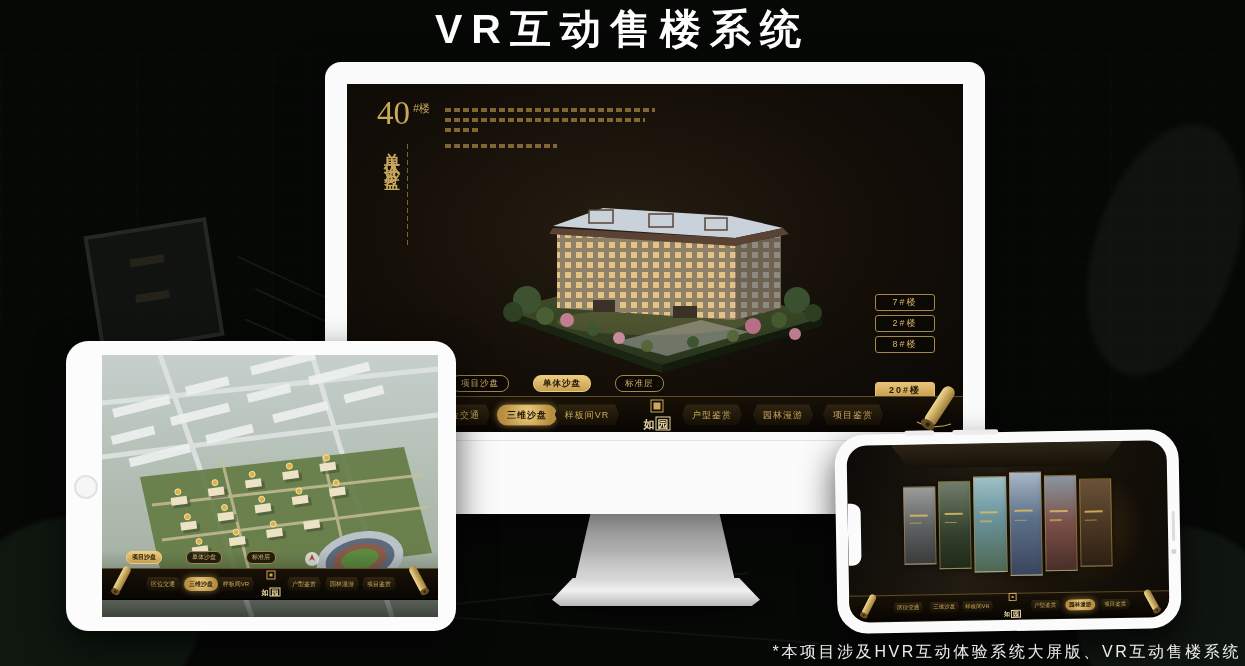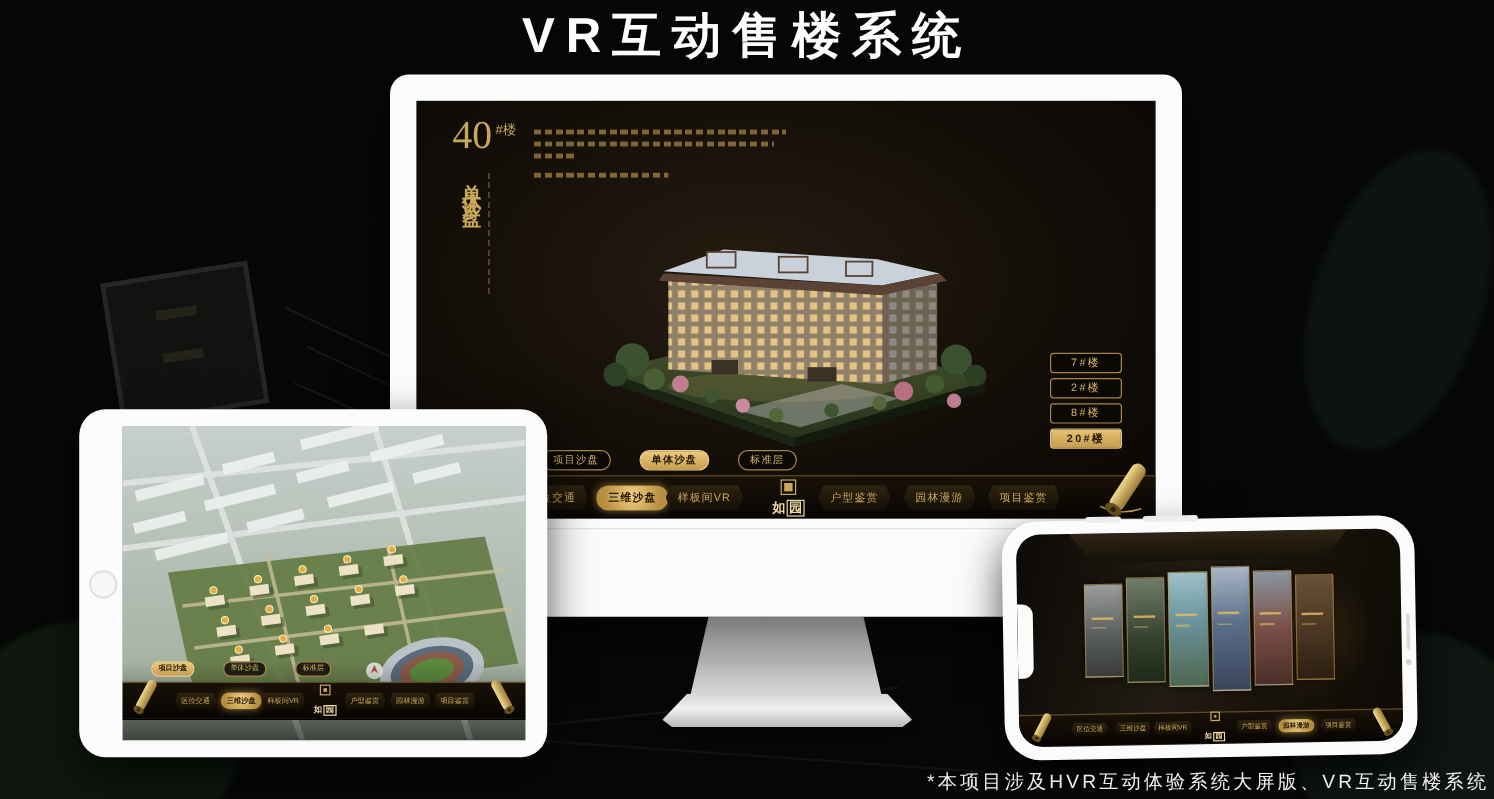--- a/index.html
+++ b/index.html
@@ -42,21 +42,21 @@
   .m-vert{position:absolute;left:34px;top:56px;writing-mode:vertical-rl;color:#c9a85c;
     font-size:16px;letter-spacing:7px;font-weight:bold;}
   .m-vline{position:absolute;left:60px;top:60px;width:1px;height:102px;
     background:repeating-linear-gradient(180deg,rgba(201,168,92,.55) 0 5px,transparent 5px 8px);}
   .m-desc div{position:absolute;height:3.5px;
     background:repeating-linear-gradient(90deg,rgba(176,138,66,.7) 0 6px,transparent 6px 9px);}
   
   .floor-btns{position:absolute;left:528px;top:210px;display:flex;flex-direction:column;gap:4px;}
   .fbtn{width:58px;height:15px;line-height:15px;text-align:center;font-size:9px;letter-spacing:2px;
     color:#d8b469;border:1px solid #a8854a;border-radius:3px;background:rgba(10,8,4,.72);cursor:pointer;}
-  .fbtn.sel{background:linear-gradient(180deg,#e7c277,#c69c4e);color:#241a08;border-color:#e7c277;font-weight:bold;}
+  .fbtn.sel{background:linear-gradient(180deg,#e7c277,#c69c4e);color:#241a08;border-color:#e7c277;font-weight:bold;margin-top:25px;}
   
   .sub-tabs{position:absolute;display:flex;gap:24px;}
   .m-sub{left:104px;top:291px;}
   .stab{height:15px;line-height:15px;padding:0 9px;font-size:8.5px;letter-spacing:1px;color:#d8b469;
     border:1px solid #a8854a;border-radius:8px;background:rgba(12,9,4,.8);cursor:pointer;}
   .stab.sel{background:linear-gradient(180deg,#eccb7f,#c79e50);color:#241a08;border-color:#eccb7f;font-weight:bold;}
   
   .navbar{position:absolute;background:linear-gradient(180deg,#181107,#080503);
     border-top:1px solid #5f4c26;border-bottom:1px solid #000;}
   .m-nav{left:0;top:312px;width:616px;height:35px;}

